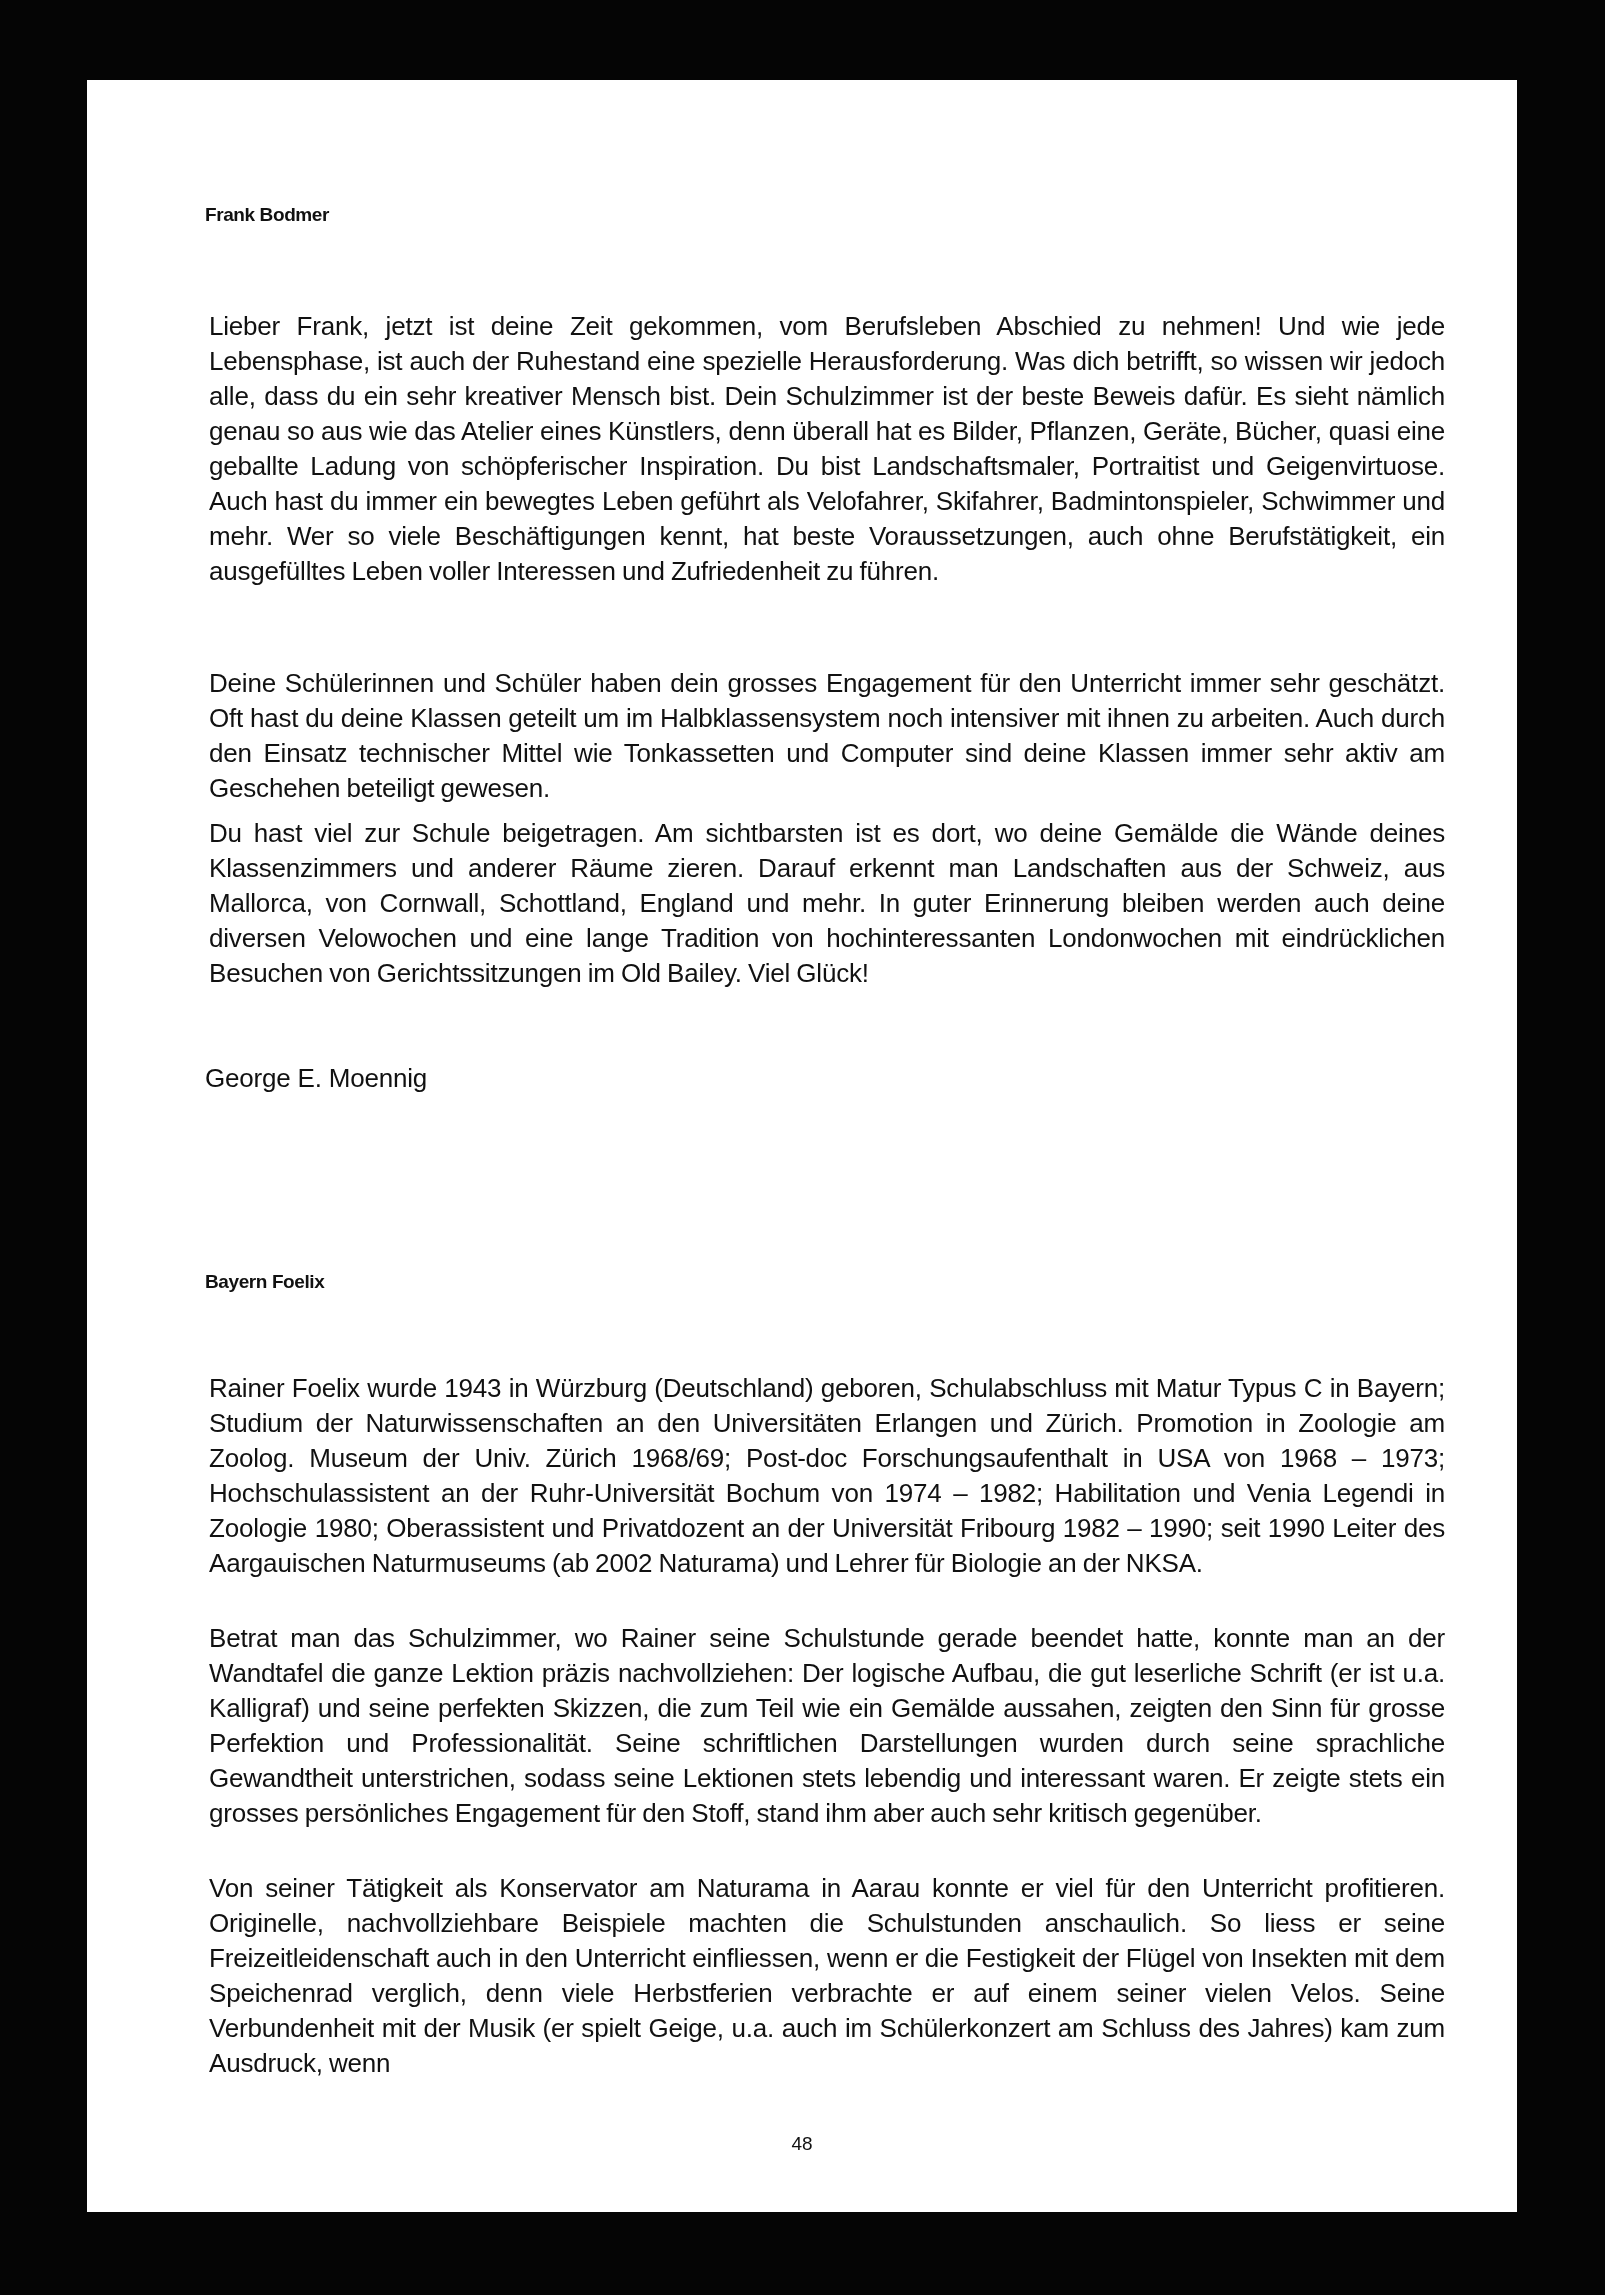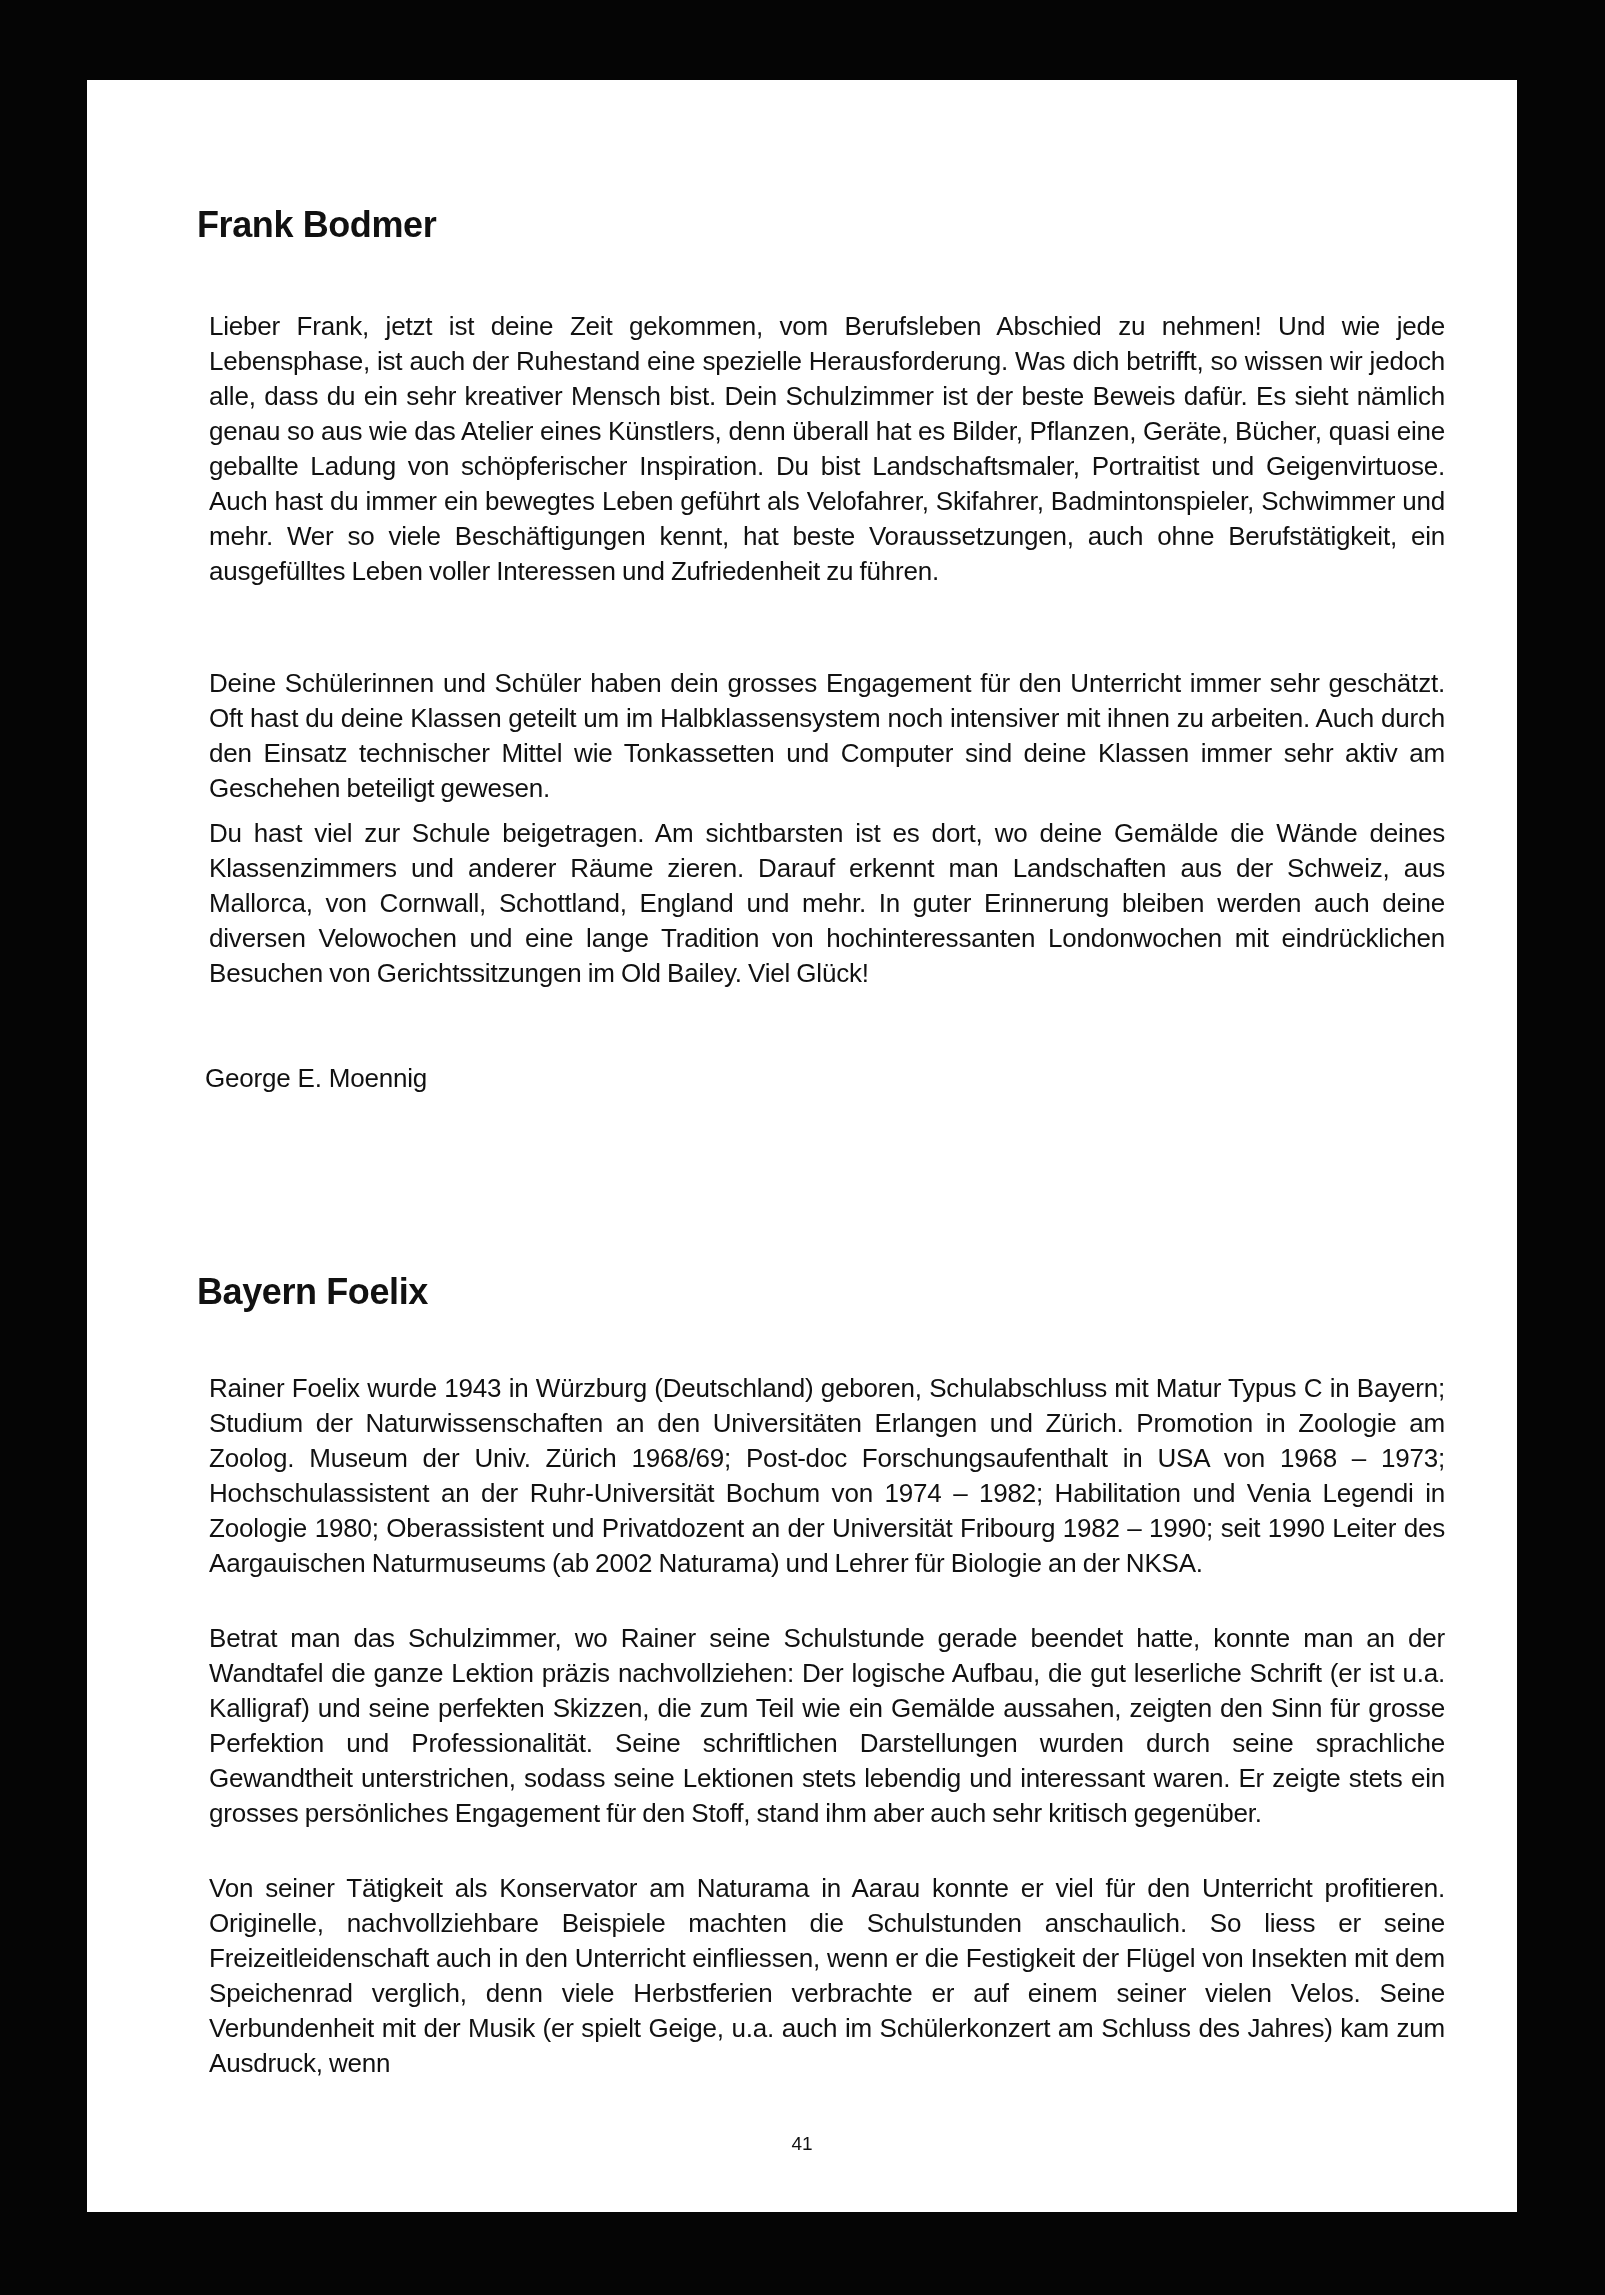--- a/index.html
+++ b/index.html
@@ -24,23 +24,23 @@
       background: #ffffff;
     }
     .content {
       position: absolute;
       left: 106px;
       top: 0;
       width: 1236px;
     }
     .section-title {
       position: absolute;
-      left: 4px;
+      left: 12px;
       font-weight: bold;
-      font-size: 36px;
+      font-size: 19px;
       letter-spacing: -0.4px;
       margin: 0;
       white-space: nowrap;
     }
     .para {
       position: absolute;
       left: 0;
       width: 1236px;
       font-size: 26px;
       line-height: 35px;
@@ -87,15 +87,15 @@
     <p id="s1-p2" class="para">Deine Schülerinnen und Schüler haben dein grosses Engagement für den Unterricht immer sehr geschätzt. Oft hast du deine Klassen geteilt um im Halbklassensystem noch intensiver mit ihnen zu arbeiten. Auch durch den Einsatz technischer Mittel wie Tonkassetten und Computer sind deine Klassen immer sehr aktiv am Geschehen beteiligt gewesen.</p>
     <p id="s1-p3" class="para">Du hast viel zur Schule beigetragen. Am sichtbarsten ist es dort, wo deine Gemälde die Wände deines Klassenzimmers und anderer Räume zieren. Darauf erkennt man Land­schaften aus der Schweiz, aus Mallorca, von Cornwall, Schottland, England und mehr. In guter Erinnerung bleiben werden auch deine diversen Velowochen und eine lange Tradi­tion von hochinteressanten Londonwochen mit eindrücklichen Besuchen von Gerichtssit­zungen im Old Bailey. Viel Glück!</p>
     <p id="s1-sig" class="signature">George E. Moennig</p>
 
     <h2 id="s2-title" class="section-title">Bayern Foelix</h2>
     <p id="s2-p1" class="para">Rainer Foelix wurde 1943 in Würzburg (Deutschland) geboren, Schulabschluss mit Matur Typus C in Bayern; Studium der Naturwissenschaften an den Universitäten Erlangen und Zürich. Promotion in Zoologie am Zoolog. Museum der Univ. Zürich 1968/69; Post-doc For­schungsaufenthalt in USA von 1968 – 1973; Hochschulassistent an der Ruhr-Universität Bo­chum von 1974 – 1982; Habilitation und Venia Legendi in Zoologie 1980; Oberassistent und Privatdozent an der Universität Fribourg 1982 – 1990; seit 1990 Leiter des Aargauischen Na­turmuseums (ab 2002 Naturama)  und Lehrer für Biologie an der NKSA.</p>
     <p id="s2-p2" class="para">Betrat man das Schulzimmer, wo Rainer seine Schulstunde gerade beendet hatte, konnte man an der Wandtafel die ganze Lektion präzis nachvollziehen: Der logische Aufbau, die gut leserliche Schrift (er ist u.a. Kalligraf) und seine perfekten Skizzen, die zum Teil wie ein Gemälde aussahen, zeigten den Sinn für grosse Perfektion und Professionalität. Seine schriftlichen Darstellungen wurden durch seine sprachliche Gewandtheit unterstrichen, sodass seine Lektionen stets lebendig und interessant waren. Er zeigte stets ein grosses per­sönliches Engagement für den Stoff, stand ihm aber auch sehr kritisch gegenüber.</p>
     <p id="s2-p3" class="para">Von seiner Tätigkeit als Konservator am Naturama in Aarau konnte er viel für den Unter­richt profitieren. Originelle, nachvollziehbare Beispiele machten die Schulstunden an­schaulich. So liess er seine Freizeitleidenschaft auch in den Unterricht einfliessen, wenn er die Festigkeit der Flügel von Insekten mit dem Speichenrad verglich, denn viele Herbstfe­rien verbrachte er auf einem seiner vielen Velos. Seine Verbundenheit  mit der Musik (er spielt Geige, u.a. auch im Schülerkonzert am Schluss des Jahres) kam zum Ausdruck, wenn</p>
 
   </div>
-  <div class="page-number">41</div>
+  <div class="page-number">48</div>
 </div>
 
 
 </body></html>

